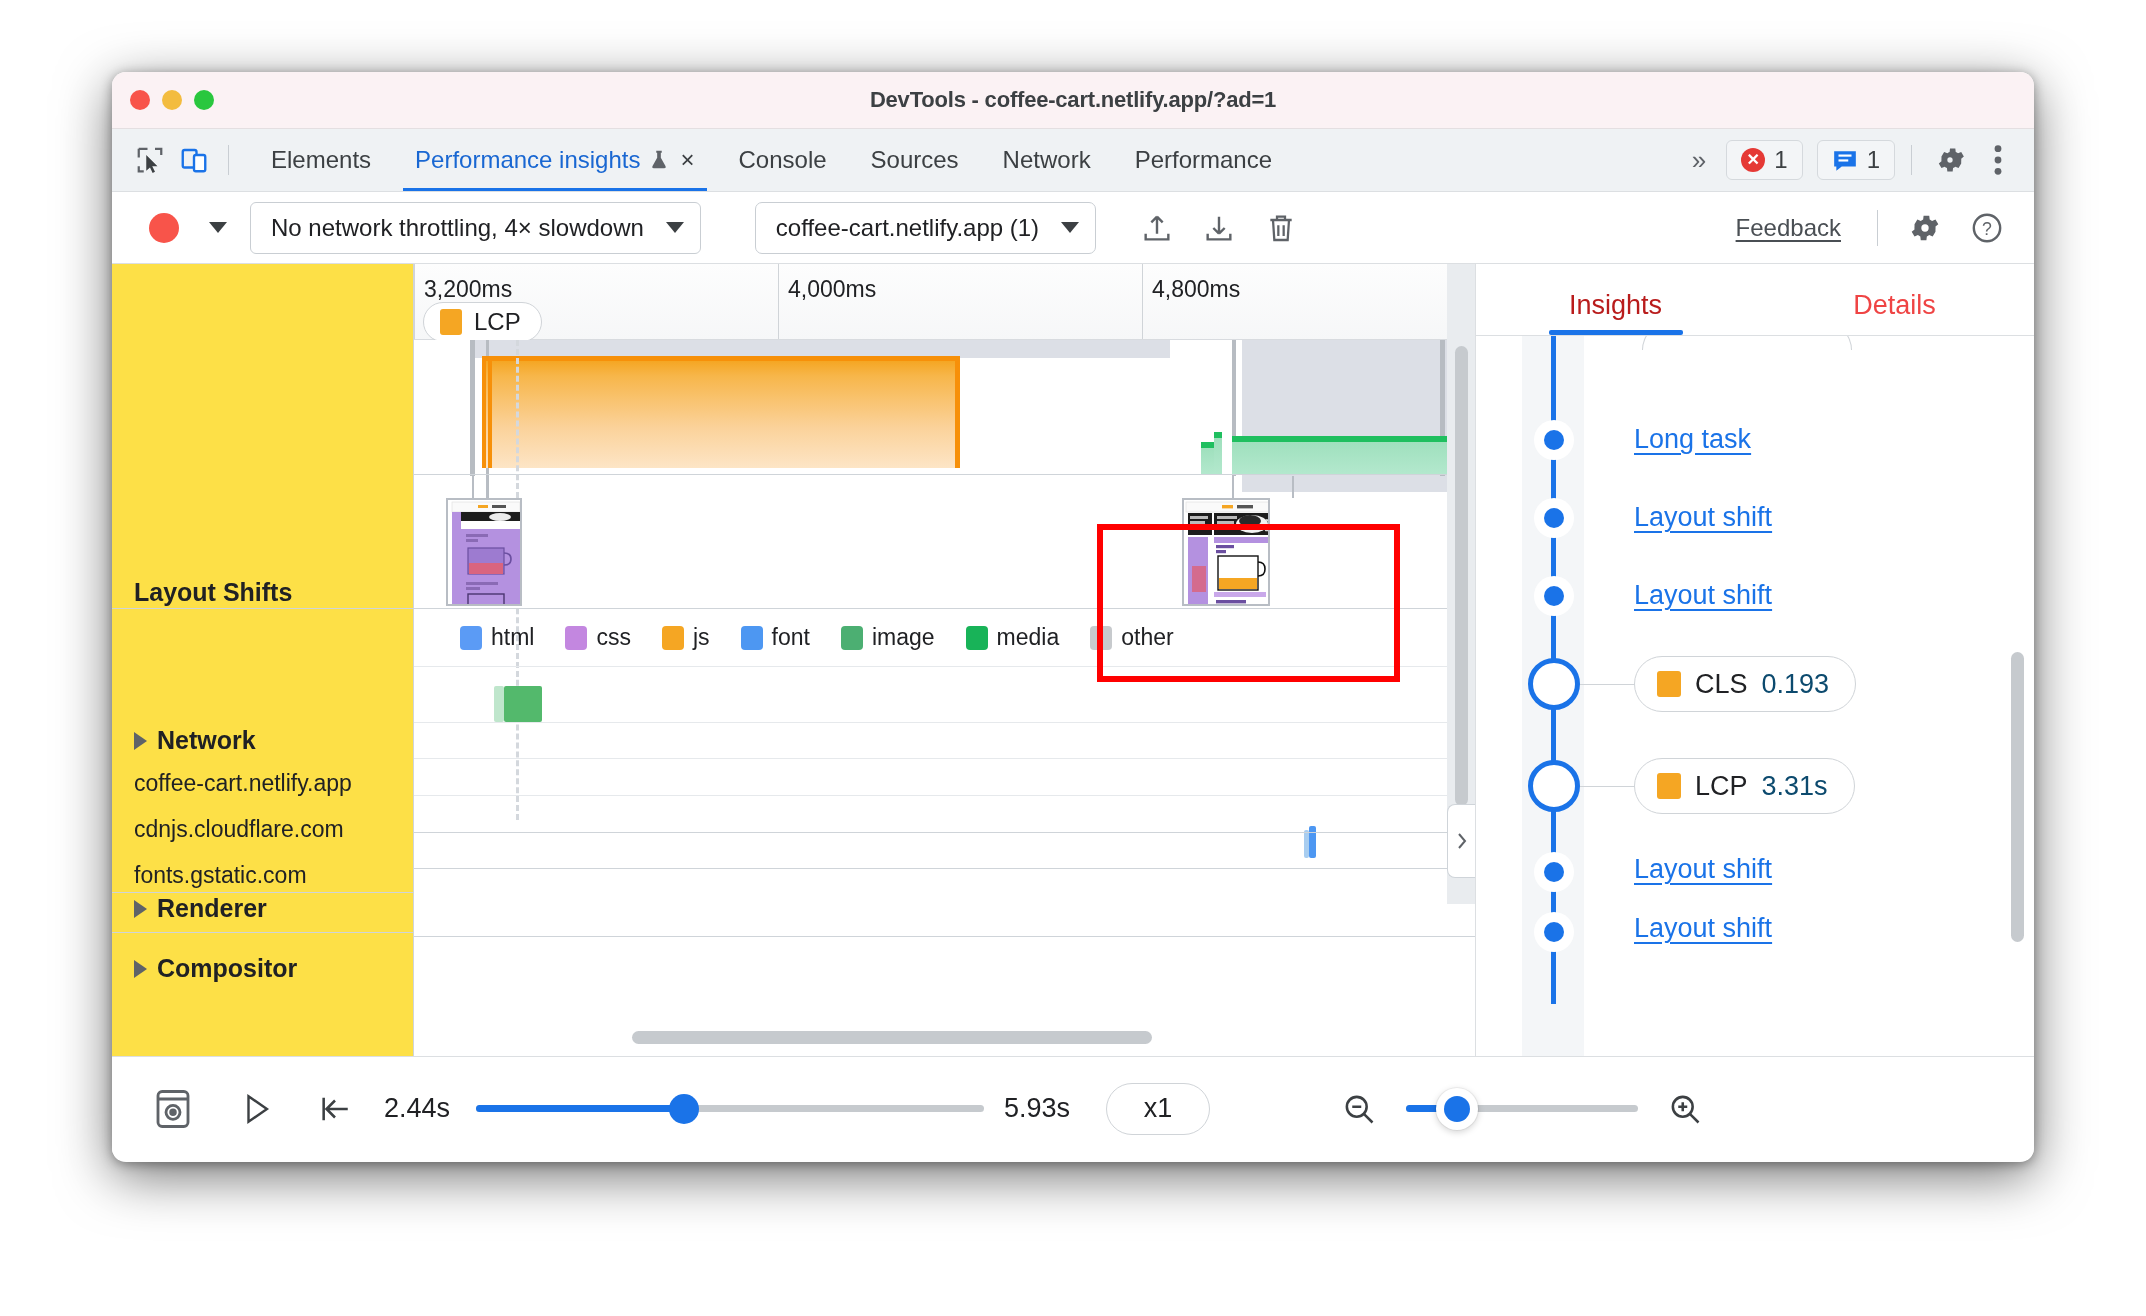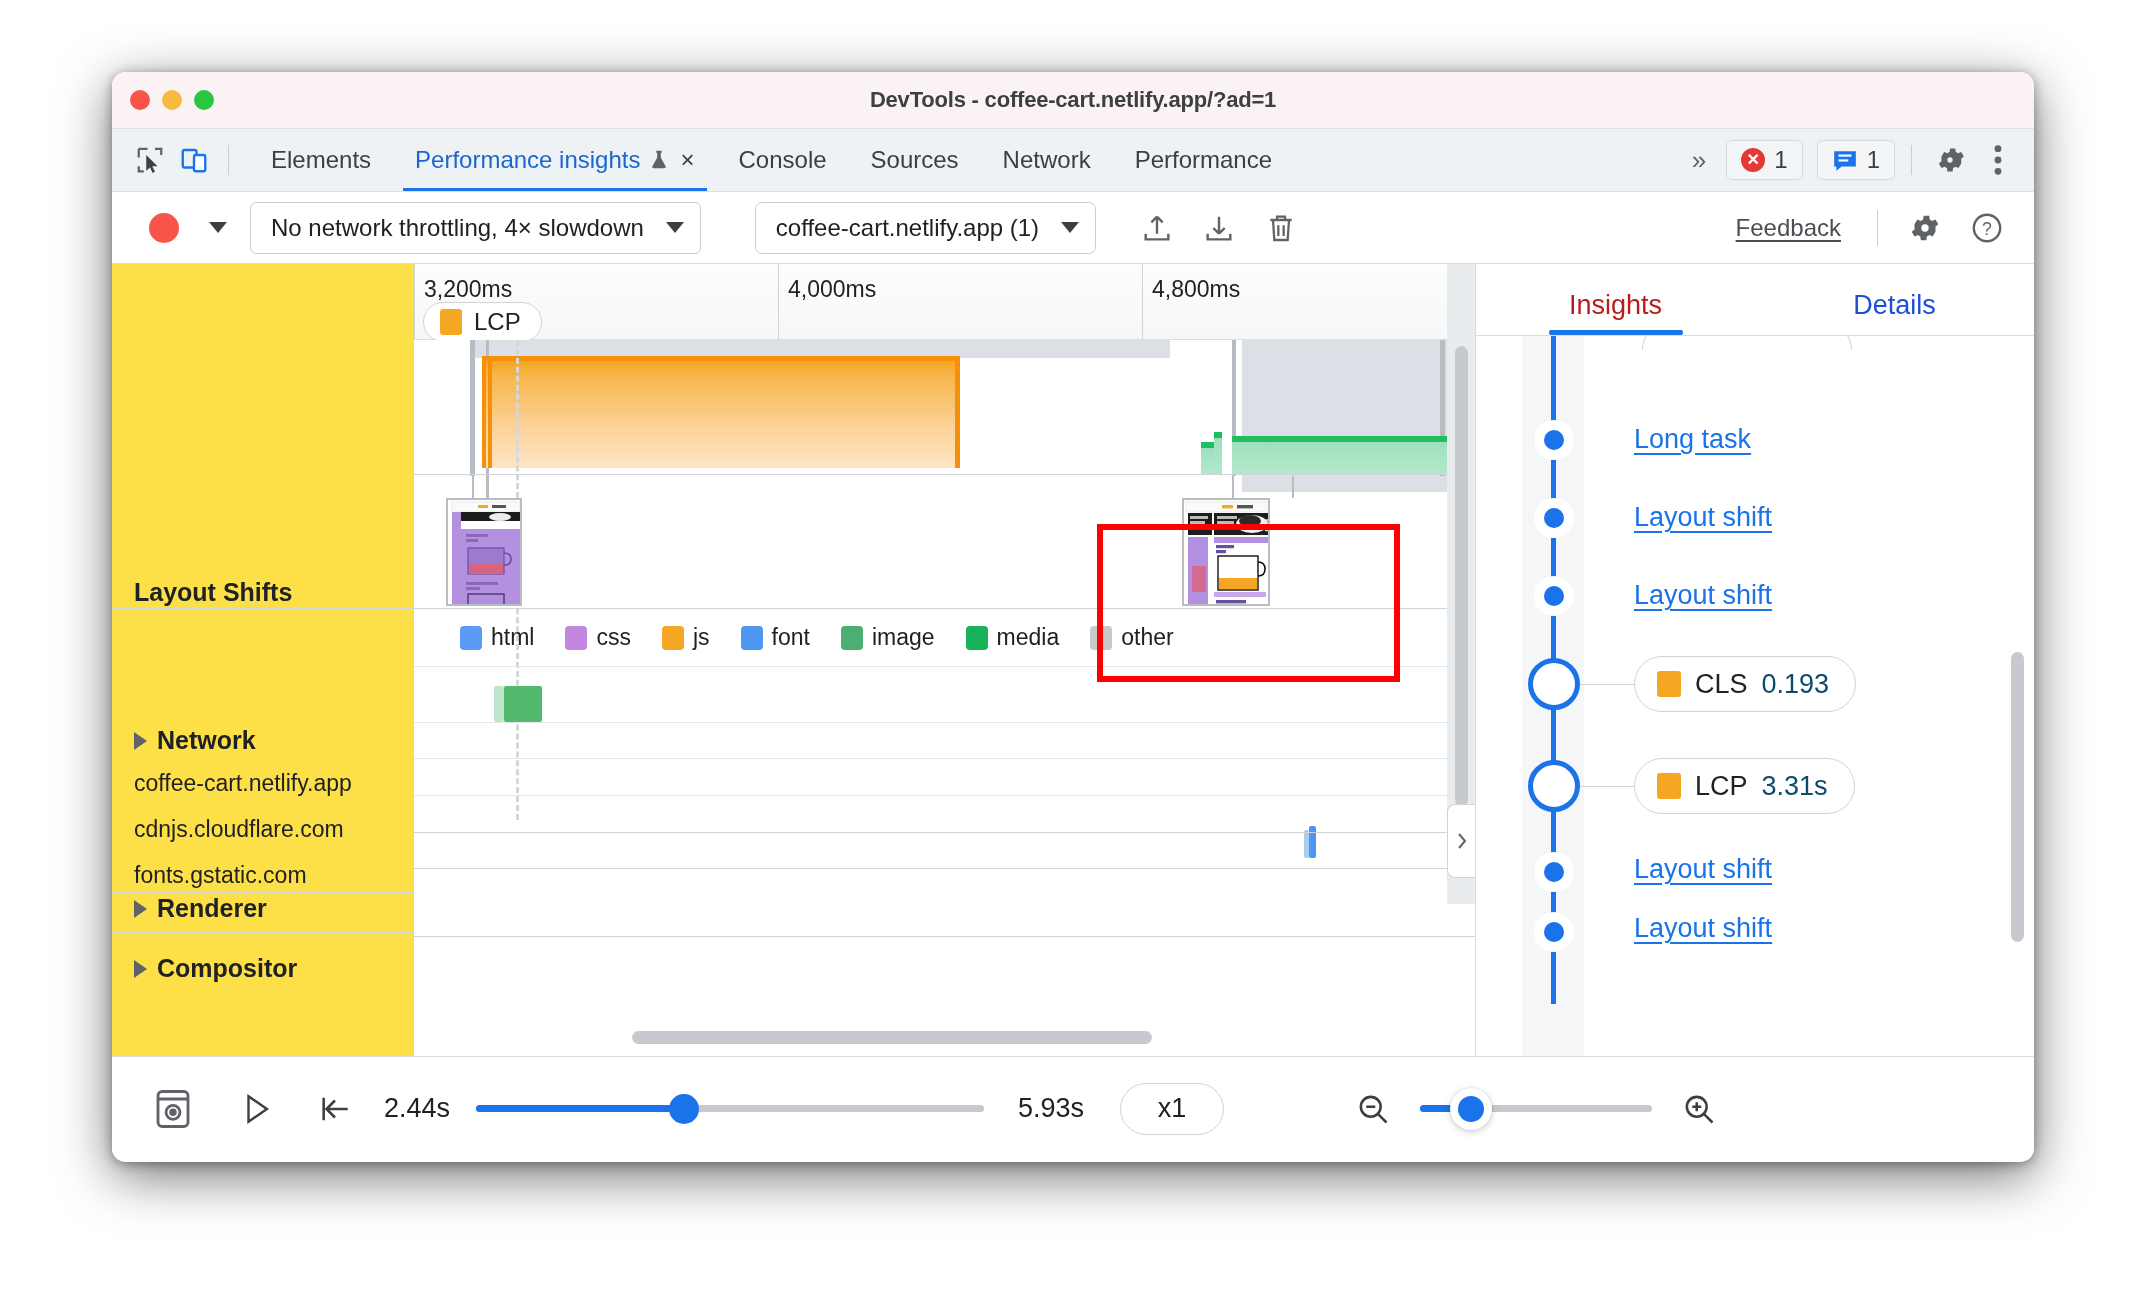--- a/index.html
+++ b/index.html
@@ -266,21 +266,21 @@
   .side-tabs {
     height: 72px;
     display: flex; align-items: flex-end;
     border-bottom: 1px solid #dcdfe2;
     background: #fff;
   }
   .side-tab {
     position: relative;
     width: 50%;
     text-align: center;
-    font-size: 27px; color: #1d4ed8;
+    font-size: 27px; color: #ef4444;
     padding-bottom: 14px;
   }
   .side-tab.active { color: #b91c1c; margin-top: 44px; }
   .side-tab.active::after {
     content: ""; position: absolute; bottom: 0; left: 50%;
     transform: translateX(-50%);
     width: 134px; height: 5px; background: #1a73e8; border-radius: 2px;
   }
   .side-body { position: relative; height: 720px; overflow: hidden; }
   .rail {
@@ -768,21 +768,21 @@
       <div class="bb-btn" style="margin-right:18px">
         <svg width="34" height="32" viewBox="0 0 24 22" fill="none" stroke="#3c4043" stroke-width="1.8">
           <path d="M4 3v16M21 11H7M12 5l-6 6 6 6"></path>
         </svg>
       </div>
       <span class="time-label" style="margin-right:26px">2.44s</span>
       <div class="track" style="width:508px;">
         <div class="fill" style="width:41%;"></div>
         <div class="knob" style="left:41%;"></div>
       </div>
-      <span class="time-label" style="margin-left:34px;">5.93s</span>
+      <span class="time-label" style="margin-left:20px;">5.93s</span>
       <div class="x1" style="margin-left:36px;">
         <span>x1</span>
       </div>
       <div style="margin-left:118px; display:flex; align-items:center;">
         <div class="bb-btn">
           <svg width="36" height="36" viewBox="0 0 24 24" fill="none" stroke="#3c4043" stroke-width="1.7">
             <circle cx="10.5" cy="10.5" r="6.6"></circle>
               <path d="M15.4 15.4L21 21M7.5 10.5h6"></path>
           </svg>
         </div>

